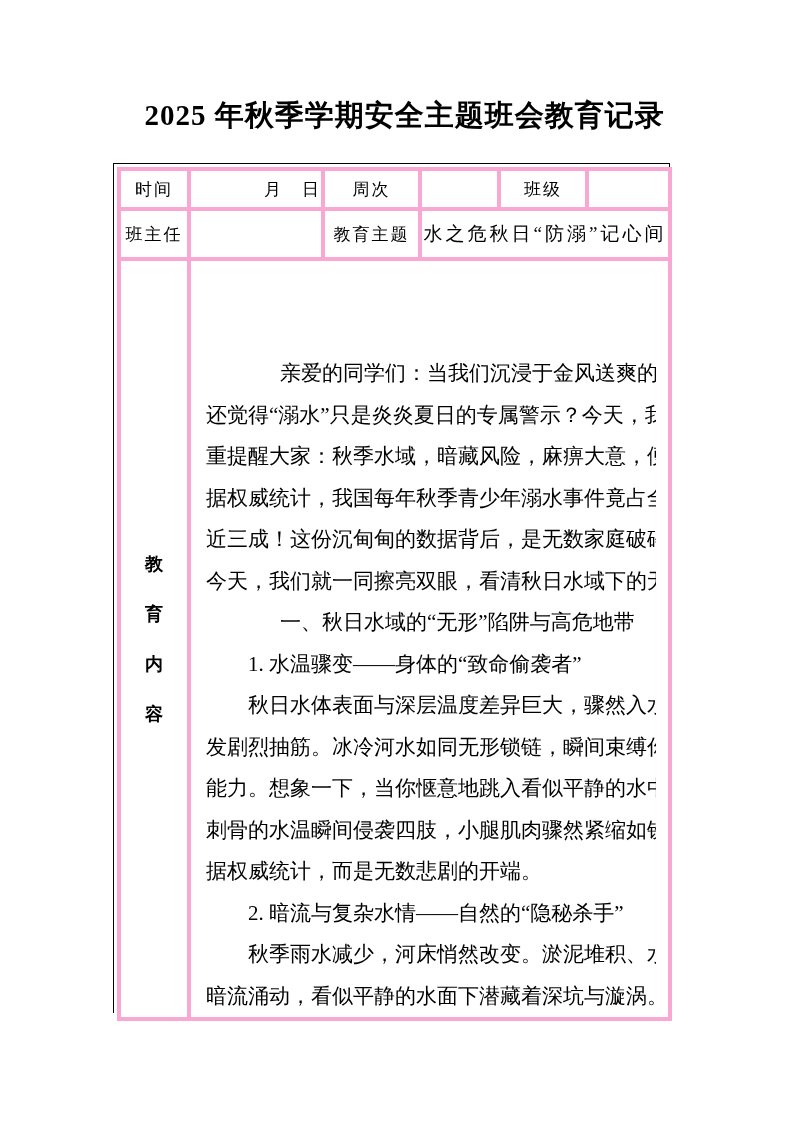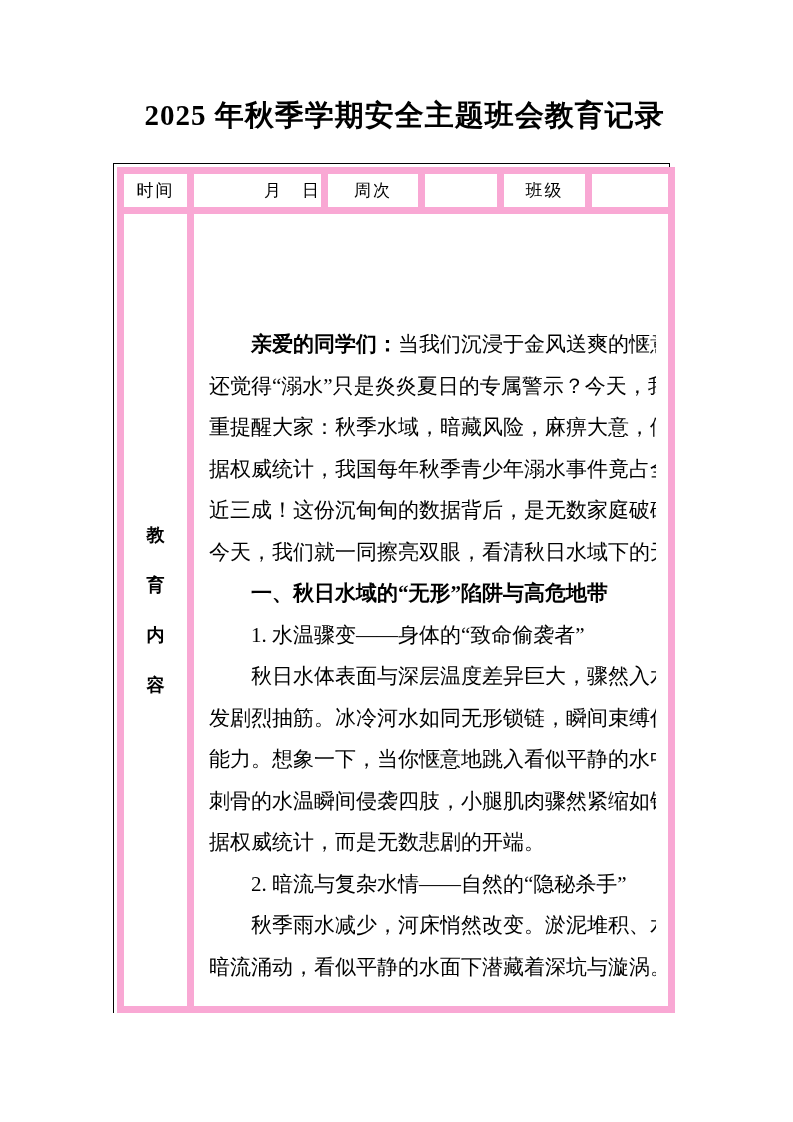--- a/index.html
+++ b/index.html
@@ -27,21 +27,21 @@
     border-left: 1px solid #000;
     border-right: 1px solid #000;
     padding: 3px 3px 0 3px;
   }
   table.form {
     width: 100%; height: 100%;
     border-collapse: collapse;
     table-layout: fixed;
   }
   table.form td {
-    border: 7px solid #f9a8d4;
+    border: 4px solid #f9a8d4;
     vertical-align: middle;
     overflow: hidden;
   }
   tr.r1 { height: 40px; }
   tr.r2 { height: 50px; }
   td.lbl {
     text-align: center;
     font-size: 17px;
     letter-spacing: 2px;
     white-space: nowrap;
@@ -73,21 +73,21 @@
   .ln {
     height: 41.5px;
     line-height: 41.5px;
     overflow: hidden;
     text-align: justify;
     text-align-last: justify;
     white-space: nowrap;
   }
   .ln.short { text-align: center; text-align-last: left; }
   .ln.ind { text-indent: 42px; }
-  .b { font-weight: bold; }
+  .b { font-weight: normal; margin-left: 32px; }
 </style>
 </head>
 <body>
 
 <div class="title">2025 年秋季学期安全主题班会教育记录</div>
 
 <div class="tbl-wrap">
   <table class="form">
     <colgroup>
       <col style="width:70px">
@@ -98,20 +98,26 @@
         <col style="width:83px">
     </colgroup>
     <tbody>
         <tr class="r1">
       <td class="lbl">时间</td>
       <td class="monthday">月　日</td>
       <td class="lbl">周次</td>
       <td class="val"></td>
       <td class="lbl">班级</td>
       <td class="val"></td>
+    </tr>
+    <tr class="r2">
+      <td class="lbl">班主任</td>
+      <td class="val"></td>
+      <td class="lbl">教育主题</td>
+      <td class="theme" colspan="3">水之危秋日“防溺”记心间</td>
     </tr>
     <tr>
       <td class="vlabel">
         <div>
           <span>教</span>
           <span>育</span>
           <span>内</span>
           <span>容</span>
         </div>
       </td>

